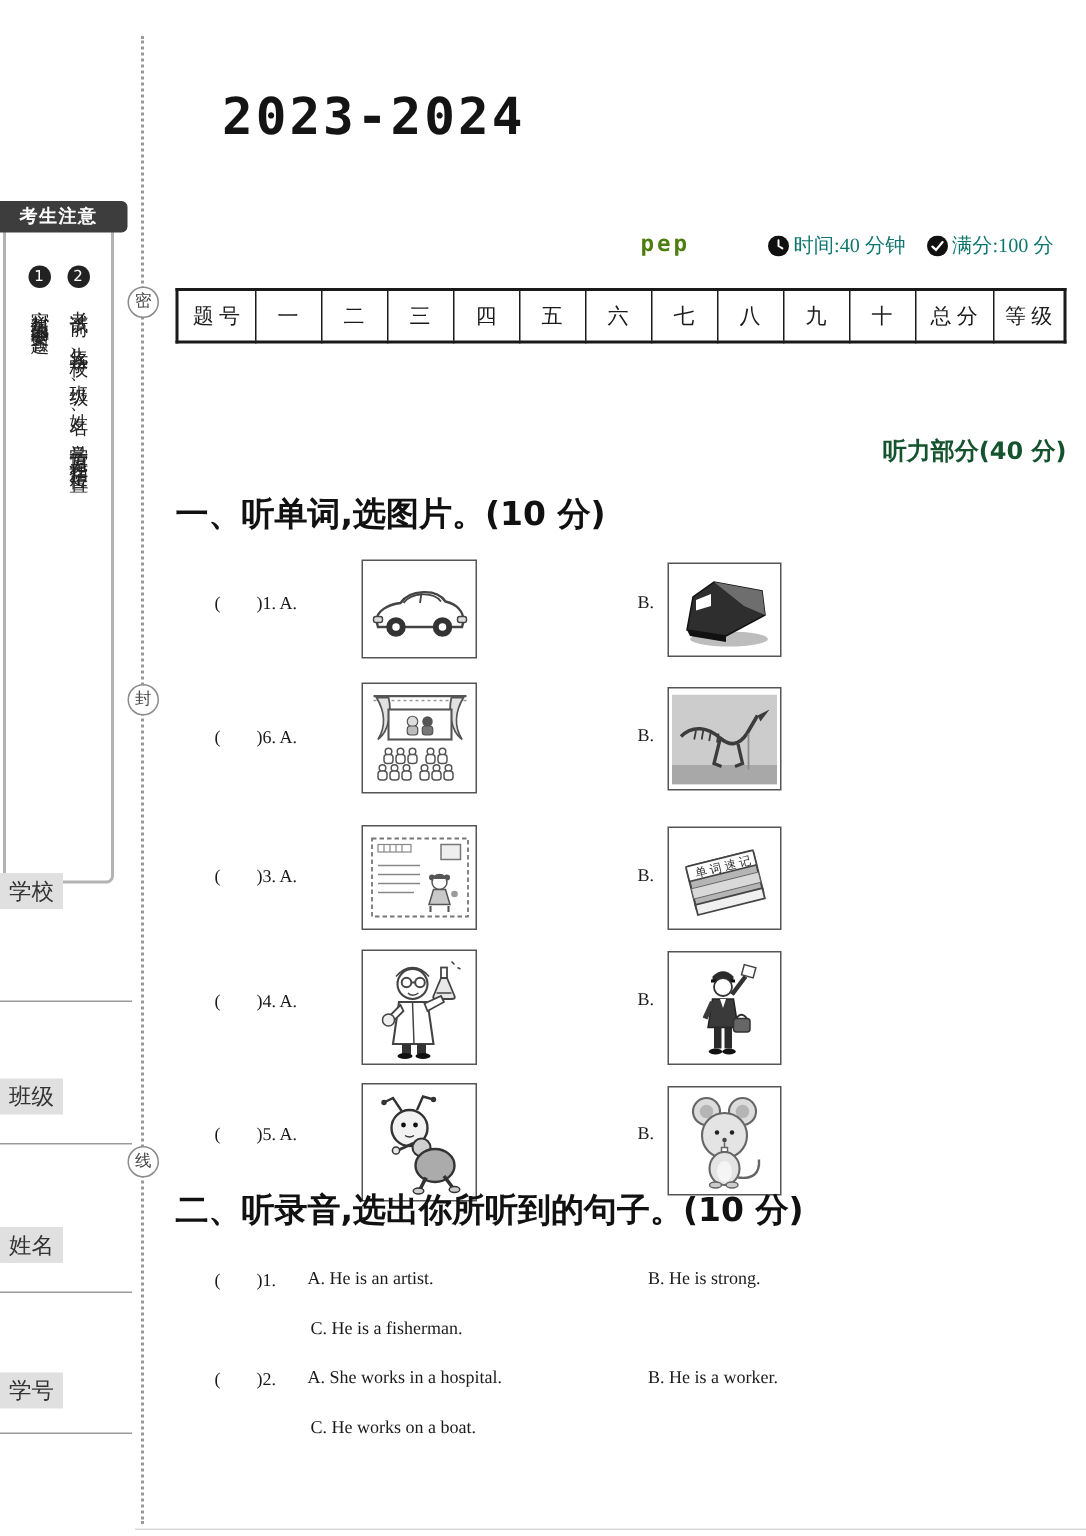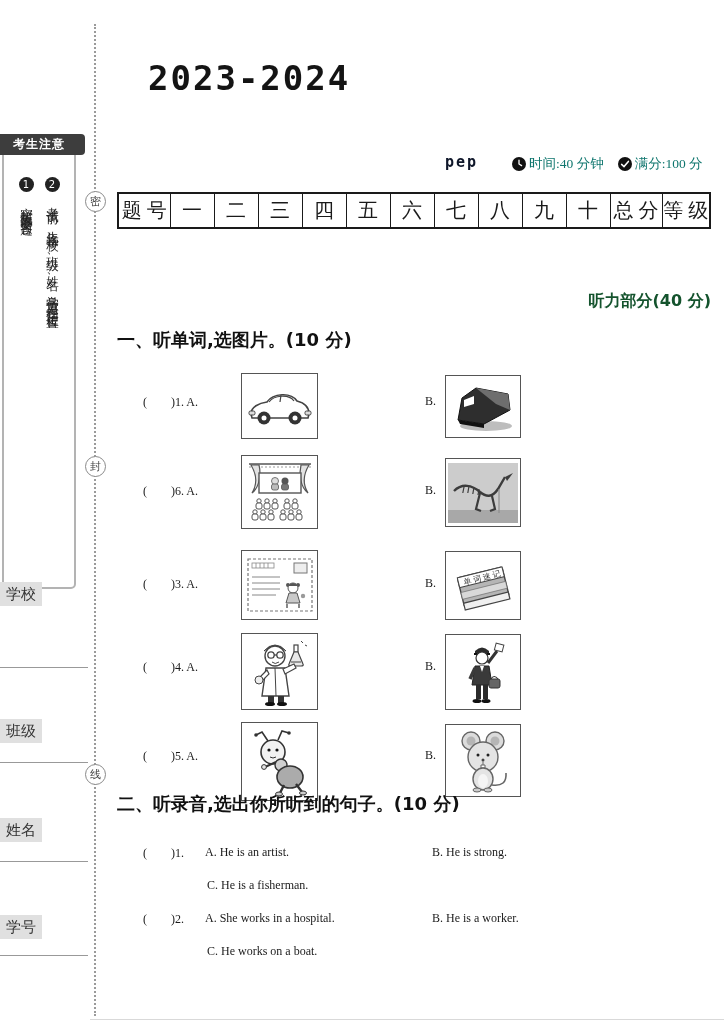--- a/index.html
+++ b/index.html
@@ -19,31 +19,31 @@
   .num-circle{width:15px;height:15px;border-radius:50%;background:#222;color:#fff;font-size:10px;line-height:15px;
               text-align:center;margin-bottom:5px;font-family:"DejaVu Sans",sans-serif;}
   .vtext{writing-mode:vertical-rl;text-orientation:upright;font-size:12.5px;letter-spacing:2.5px;color:#222;}
   .field-label{position:absolute;left:0;width:42px;height:24px;background:#e0e0e0;color:#333;font-size:15px;
                line-height:24px;text-align:center;font-family:"DejaVu Sans",sans-serif;}
   .field-line{position:absolute;left:0;width:88px;height:0;border-top:1.5px solid #999;}
   
   .exam-title{position:absolute;left:148px;top:58px;font-family:"DejaVu Sans Mono",monospace;font-weight:bold;
               font-size:34px;letter-spacing:2px;color:#141414;}
   .edition{position:absolute;left:427px;top:153px;font-family:"DejaVu Sans Mono",monospace;font-weight:bold;
-           font-size:15px;letter-spacing:2px;color:#0f172a;margin-left:18px;}
+           font-size:15px;letter-spacing:2px;color:#4d7c0f;}
   .info-line{position:absolute;left:512px;top:155px;display:flex;gap:14px;align-items:center;font-size:13.5px;color:#0f766e;}
   .info-item{display:flex;align-items:center;gap:3px;white-space:nowrap;}
   
   .score-table{position:absolute;left:117px;top:192px;border-collapse:collapse;}
-  .score-table td{border:1.5px solid #1a1a1a;height:33px;text-align:center;font-size:20px;padding:0;margin-left:34px;}
+  .score-table td{border:1.5px solid #1a1a1a;height:33px;text-align:center;font-size:14px;padding:0;margin-left:34px;}
   .score-table{border:2px solid #1a1a1a;}
   
   .part-title{position:absolute;left:117px;top:291px;width:594px;text-align:right;font-family:"DejaVu Sans",sans-serif;
               font-weight:bold;font-size:16px;color:#14532d;}
-  .sec-title{position:absolute;font-family:"DejaVu Sans",sans-serif;font-weight:bold;font-size:18px;color:#111;}
+  .sec-title{position:absolute;font-family:"DejaVu Sans",sans-serif;font-weight:bold;font-size:22px;color:#111;}
   
   .etext{position:absolute;font-size:12px;color:#1a1a1a;white-space:pre;}
   .img-box{position:absolute;border:1.5px solid #555;background:#fff;display:flex;align-items:center;justify-content:center;overflow:hidden;}
   .bottom-line{position:absolute;left:90px;top:1019px;width:634px;height:0;border-top:1px solid #d9d9d9;}
 </style>
 </head>
 <body>
 
 <div class="page">
 

